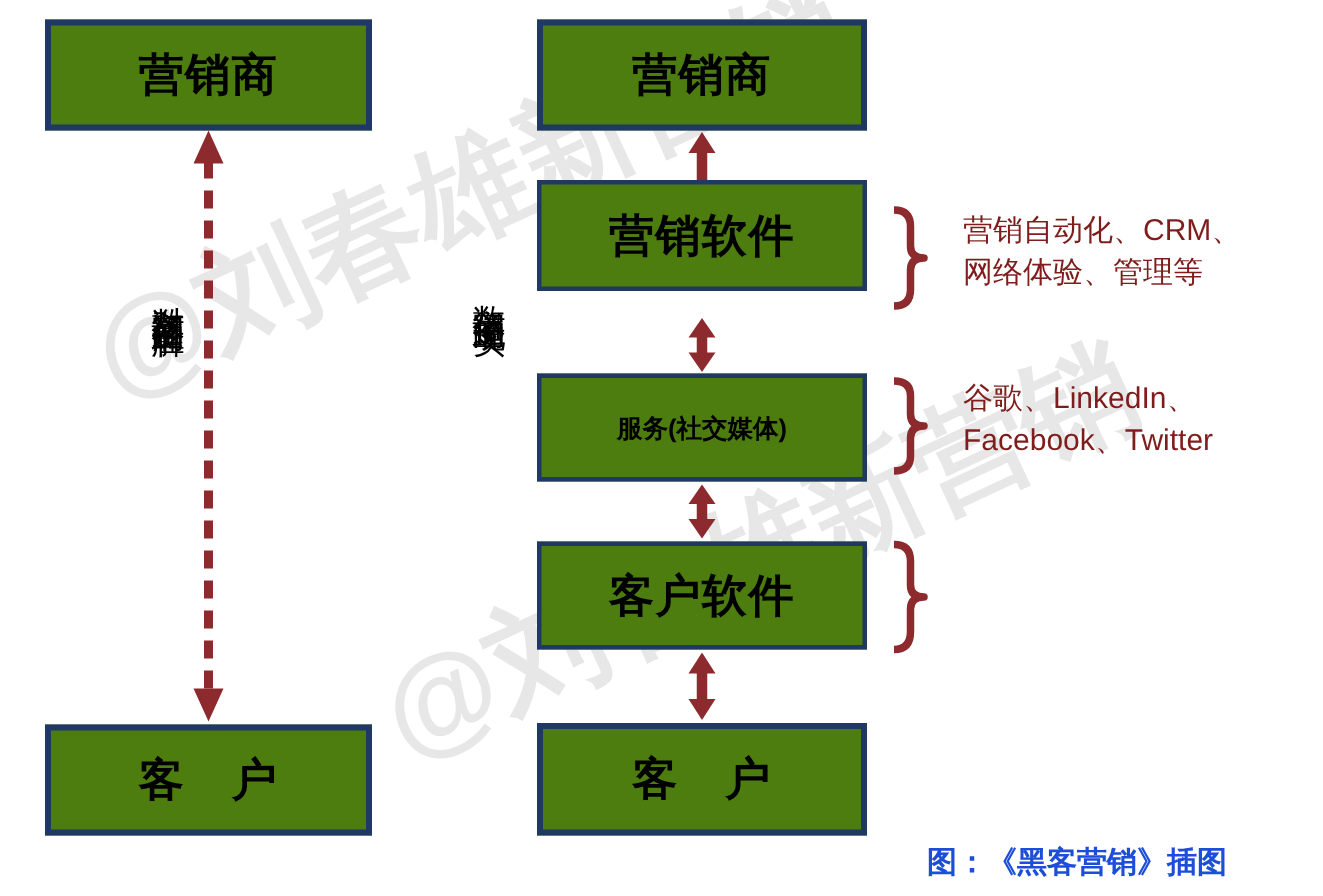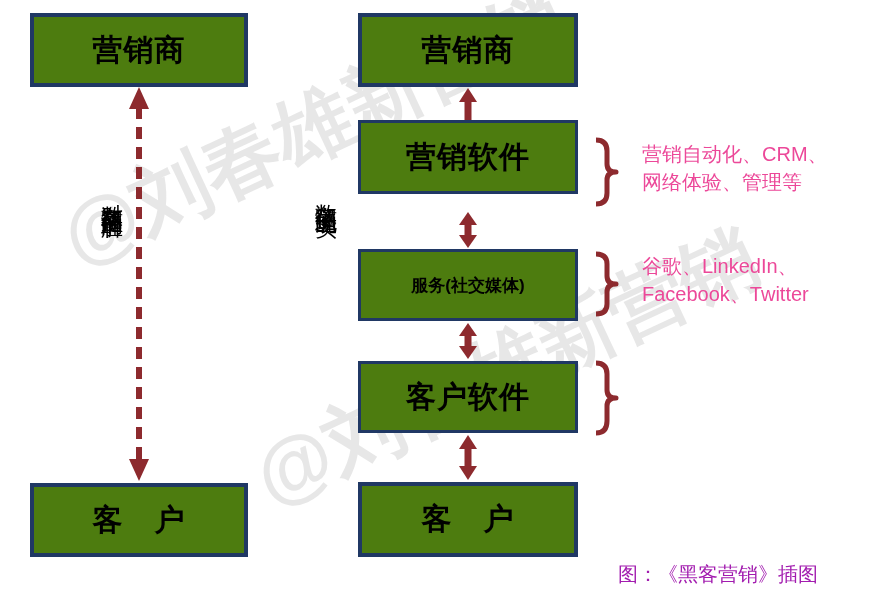--- a/index.html
+++ b/index.html
@@ -66,30 +66,30 @@
 
   
   .arrow, .brace { position: absolute; z-index: 1; }
 
   
   .ann {
     position: absolute;
     z-index: 2;
     font-size: 20px;
     line-height: 28px;
-    color: #ec4899;
+    color: #7f1d1d;
     white-space: pre-line;
   }
 
   .caption {
     position: absolute;
     z-index: 2;
     font-size: 20px;
-    font-weight: 400;
-    color: #a21caf;
+    font-weight: 700;
+    color: #1d4ed8;
     white-space: nowrap;
   }
 </style>
 </head>
 <body>
 
 <div class="stage">
 
   <div class="watermark wm1">@刘春雄新营销</div>
   <div class="watermark wm2">@刘春雄新营销</div>

